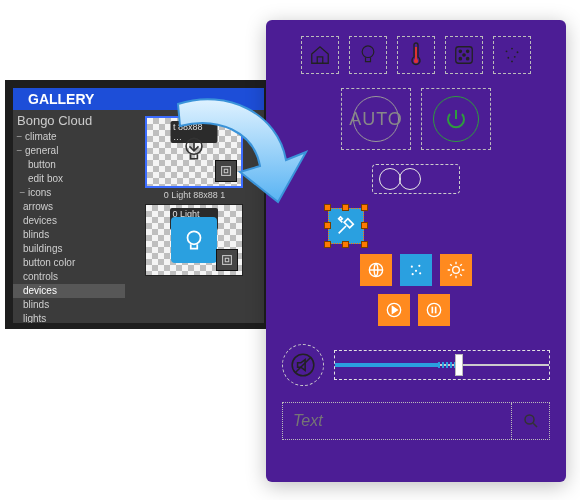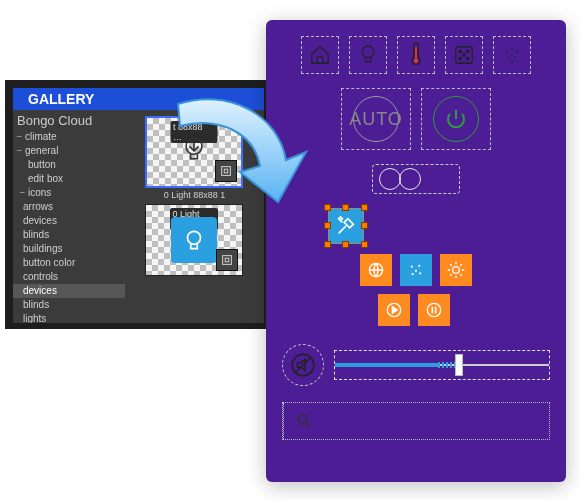--- a/index.html
+++ b/index.html
@@ -341,20 +341,21 @@
         </span>
       </div>
     <div class="slider">
       <div class="track"></div>
       <div class="track-fill"></div>
       <div class="slider-handle"></div>
     </div>
   </div>
 
   <div class="input-row">
+    <input type="text" placeholder="Text" style="">
     <div class="search-btn">
         <span>
           <svg width="18" height="18" viewBox="0 0 24 24" fill="none" stroke="#333" stroke-width="2">
             <circle cx="10" cy="10" r="6"></circle>
             <line x1="15" y1="15" x2="20" y2="20"></line>
           </svg>
         </span>
       </div>
   </div>
 

